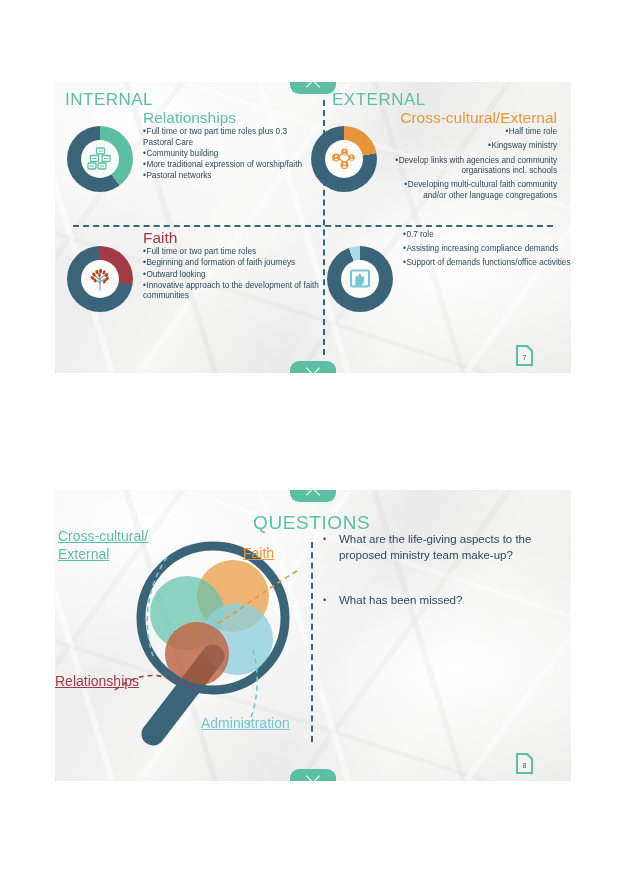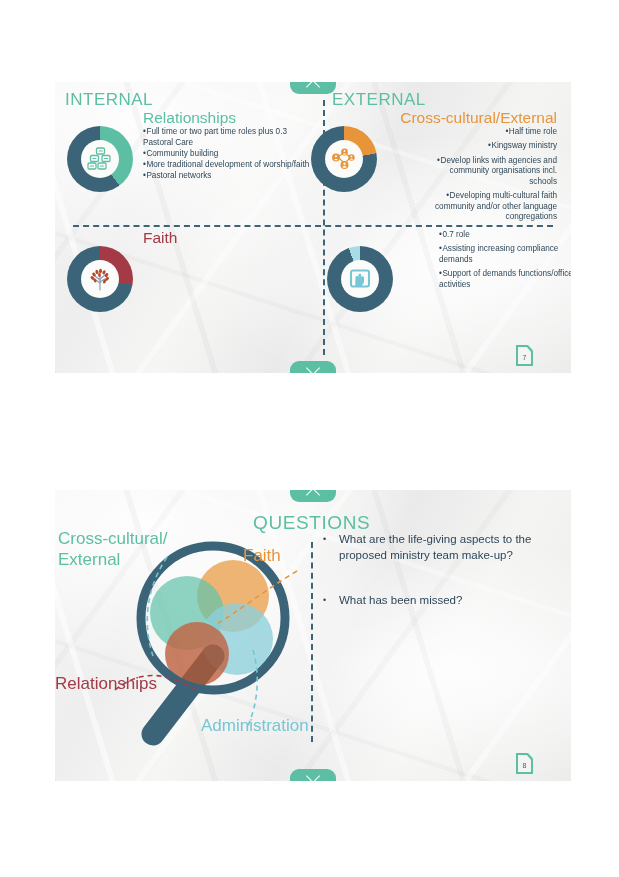--- a/index.html
+++ b/index.html
@@ -177,21 +177,21 @@
     line-height: 1.3;
     color: #2f4858;
   }
   .bullets li {
     margin-bottom: 0.5px;
   }
   .bullets li::before {
     content: "\2022";
     margin-right: 0.5px;
   }
-  .bullets.loose li { margin-bottom: 3.5px; margin-left: 36px; }
+  .bullets.loose li { margin-bottom: 3.5px; }
 
   
   #questions-title {
     position: absolute;
     left: 198px; top: 22px;
     font-size: 19px;
     color: #5cbfa3;
     letter-spacing: 0.6px;
     z-index: 4;
   }
@@ -228,22 +228,23 @@
   #magnifier {
     position: absolute;
     left: 50px; top: 48px;
     width: 210px; height: 225px;
     z-index: 3;
   }
 
   .s2-label {
     position: absolute;
     z-index: 5;
-    font-size: 17px;
+    font-size: 14px;
     line-height: 1.25;
+    text-decoration: underline;
   }
   #s2-crosscultural { left: 3px; top: 38px;  color: #5cbfa3; width: 120px; }
   #s2-faith         { left: 188px; top: 55px; color: #e8953a; }
   #s2-relationships { left: 0px;  top: 183px; color: #a33a45; }
   #s2-administration{ left: 146px; top: 225px; color: #76c6d4; }
 </style>
 </head>
 <body>
 
 <div class="slide" id="slide-1">
@@ -276,21 +277,21 @@
             <path d="M12.2 4h3.1M5.9 11.5h3.1M17.4 11.5h3.1M3.4 19h3.1M13.4 19h3.1"></path>
           </g>
         </svg>
       </div>
     </div>
     <div class="quad-body">
       <div class="quad-title t-green">Relationships</div>
       <ul class="bullets">
         <li>Full time or two part time roles plus 0.3 Pastoral Care</li>
         <li>Community building</li>
-        <li>More traditional development of worship/faith</li>
+        <li>More traditional expression of worship/faith</li>
         <li>Pastoral networks</li>
       </ul>
     </div>
   </div>
 
   <div class="quad" id="quad-crosscultural">
     <div class="donut" style="background: conic-gradient(#e8953a 0deg 80deg, #3b6478 80deg 360deg);">
       <div class="hole">
         <svg width="26" height="24" viewBox="0 0 26 24">
           <g stroke="#e8953a" stroke-width="1.2" fill="none">
@@ -344,20 +345,26 @@
             <ellipse cx="21" cy="12.8" rx="1.5" ry="2.2" transform="rotate(48 21 12.8)"></ellipse>
             <ellipse cx="9" cy="14.5" rx="1.4" ry="2" transform="rotate(-26 9 14.5)"></ellipse>
             <ellipse cx="18.5" cy="15.5" rx="1.4" ry="2" transform="rotate(30 18.5 15.5)"></ellipse>
             <ellipse cx="13.5" cy="9" rx="1.4" ry="2" transform="rotate(0 13.5 9)"></ellipse>
           </g>
         </svg>
       </div>
     </div>
     <div class="quad-body">
       <div class="quad-title t-red">Faith</div>
+      <ul class="bullets">
+        <li>Full time or two part time roles</li>
+        <li>Beginning and formation of faith journeys</li>
+        <li>Outward looking</li>
+        <li>Innovative approach to the development of faith communities</li>
+      </ul>
     </div>
   </div>
 
   <div class="quad" id="quad-admin">
     <div class="donut" style="background: conic-gradient(#3b6478 0deg 340deg, #a8dbe4 340deg 360deg);">
       <div class="hole">
         <svg width="26" height="24" viewBox="0 0 26 24">
           <rect x="4" y="3.5" width="18" height="16" rx="2" fill="none" stroke="#76c6d4" stroke-width="2.1"></rect>
           <path d="M10 19 V10.5 a1.45 1.45 0 012.9 0 V8.2 a1.45 1.45 0 012.9 0 V10.3 a1.45 1.45 0 012.8 0 V13 a6 6 0 01-2 5 l0 1 z" fill="#76c6d4" transform="translate(-1.5,0)"></path>
           <path d="M8.6 13.4 a1.4 1.4 0 012.8 0 V19 H8.6 z" fill="#76c6d4"></path>

